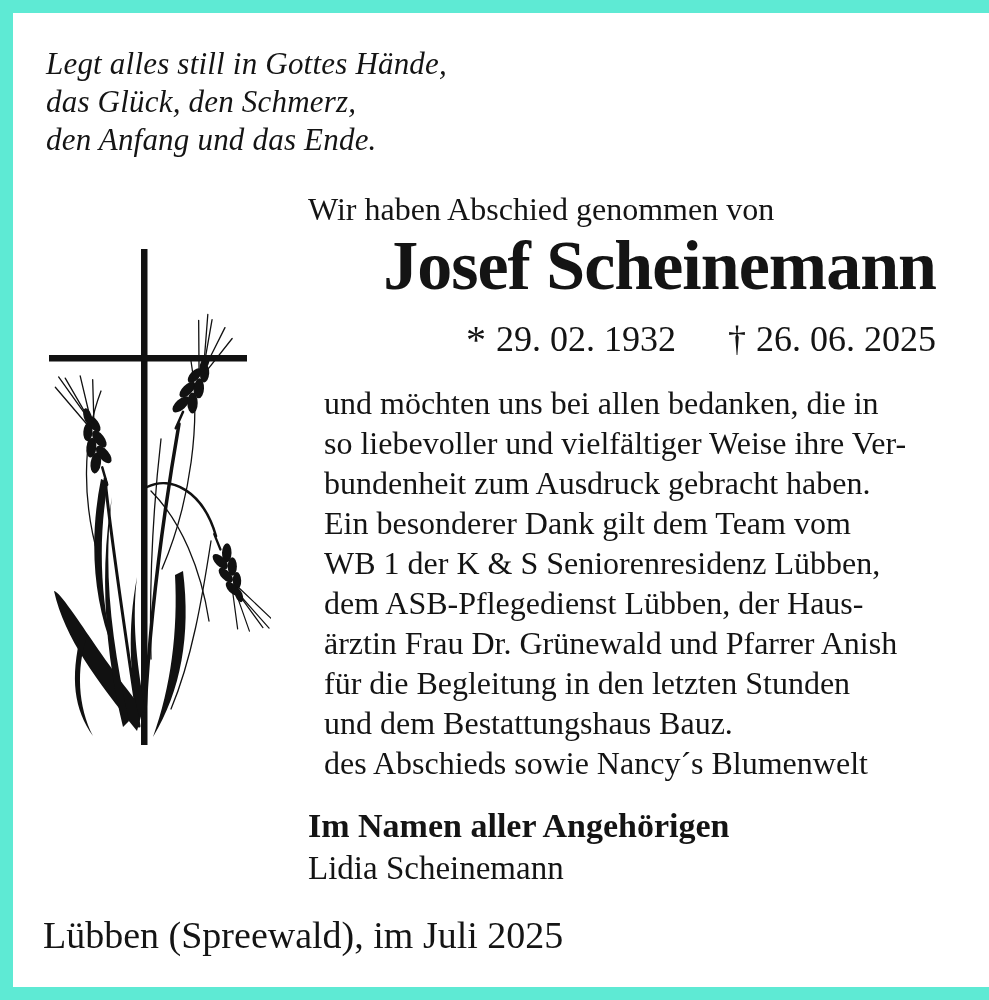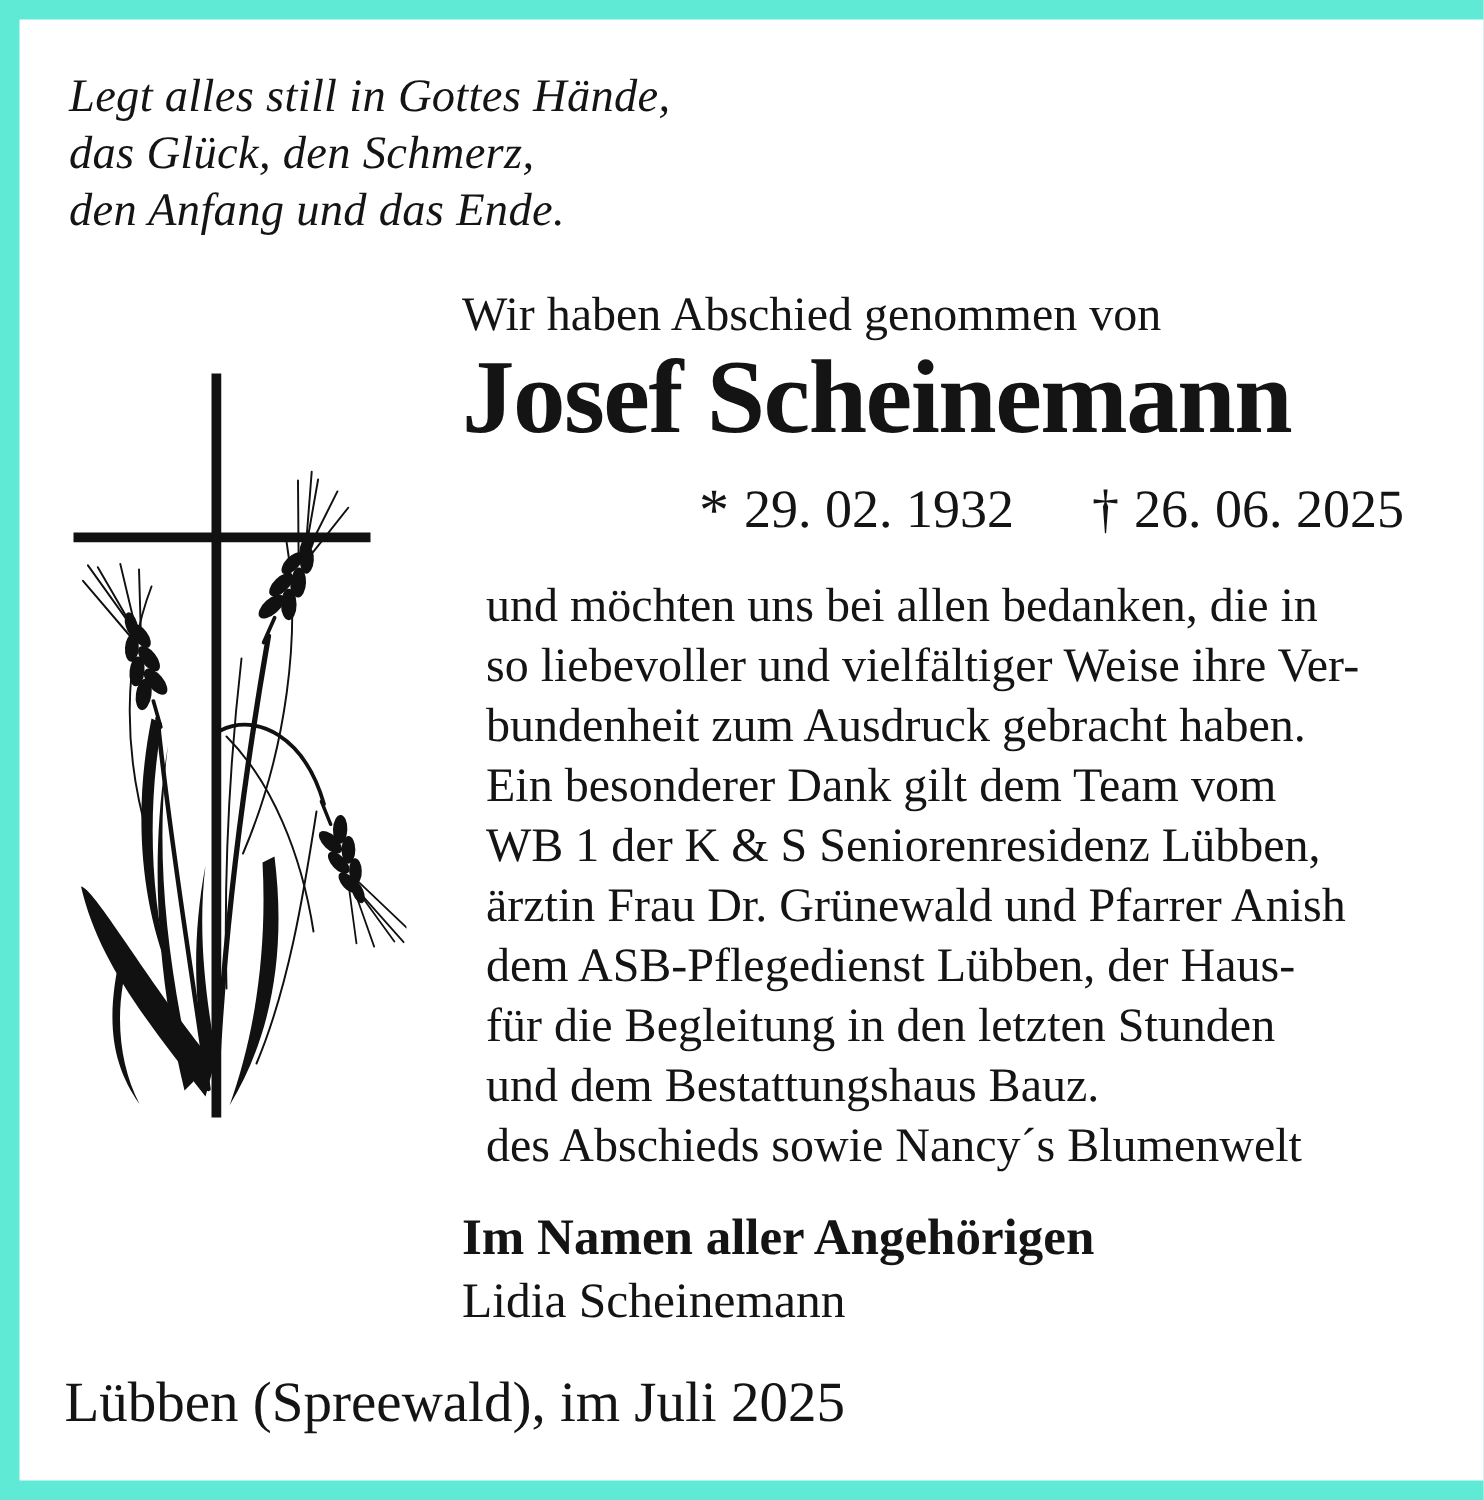--- a/index.html
+++ b/index.html
@@ -24,21 +24,21 @@
   }
   
   .col { position:absolute; left:295px; top:0; width:628px; }
   .intro {
     position:absolute; left:0; top:166px;
     font-size:32px; white-space:nowrap;margin-top:12px;
   }
   .name {
     position:absolute; left:0; top:216px; width:628px;
     font-size:70px; font-weight:bold; line-height:74px;
-    text-align:left; white-space:nowrap; letter-spacing:-1px;
+    text-align:right; white-space:nowrap; letter-spacing:-1px;
   }
   .dates {
     position:absolute; left:0; top:305px; width:628px;
     font-size:36px; display:flex; justify-content:flex-end; gap:52px;
     white-space:nowrap;
   }
   .dates .sym { margin-right:10px; }
   .dates .star { font-size:40px; line-height:1; vertical-align:-2px; }
   .bodytext {
     position:absolute; left:16px; top:370px;
@@ -131,22 +131,22 @@
           <span class="sym">†</span><span>26. 06. 2025</span>
         </span>
       </div>
 
       <div class="bodytext">
         <div>und möchten uns bei allen bedanken, die in</div>
         <div>so liebevoller und vielfältiger Weise ihre Ver-</div>
         <div>bundenheit zum Ausdruck gebracht haben.</div>
         <div>Ein besonderer Dank gilt dem Team vom</div>
         <div>WB 1 der K &amp; S Seniorenresidenz Lübben,</div>
+        <div>dem ASB-Pflegedienst Lübben, der Haus-</div>
         <div>ärztin Frau Dr. Grünewald und Pfarrer Anish</div>
-        <div>dem ASB-Pflegedienst Lübben, der Haus-</div>
         <div>für die Begleitung in den letzten Stunden</div>
         <div>und dem Bestattungshaus Bauz.</div>
         <div>des Abschieds sowie Nancy´s Blumenwelt</div>
       </div>
 
       <div class="closing">Im Namen aller Angehörigen</div>
       <div class="mourner">Lidia Scheinemann</div>
     </div>
 
     <div class="place">Lübben (Spreewald), im Juli 2025</div>

